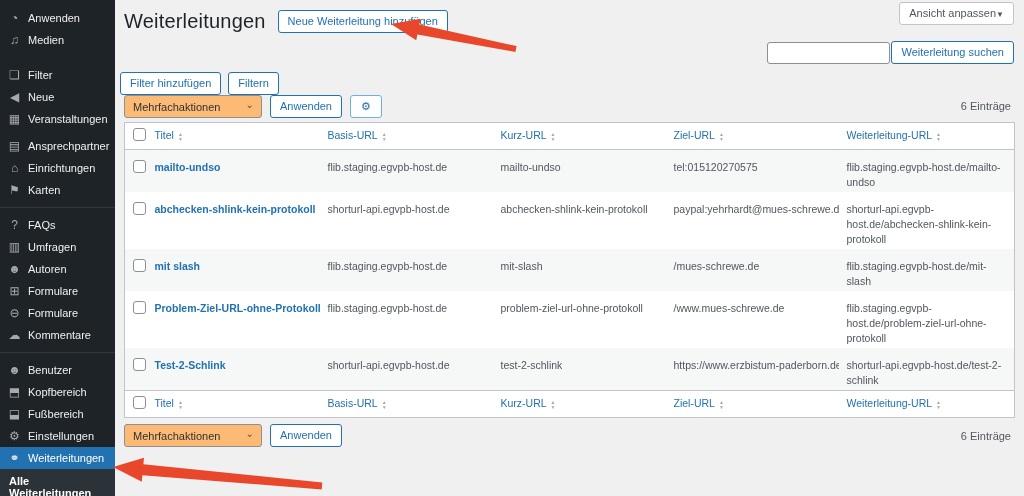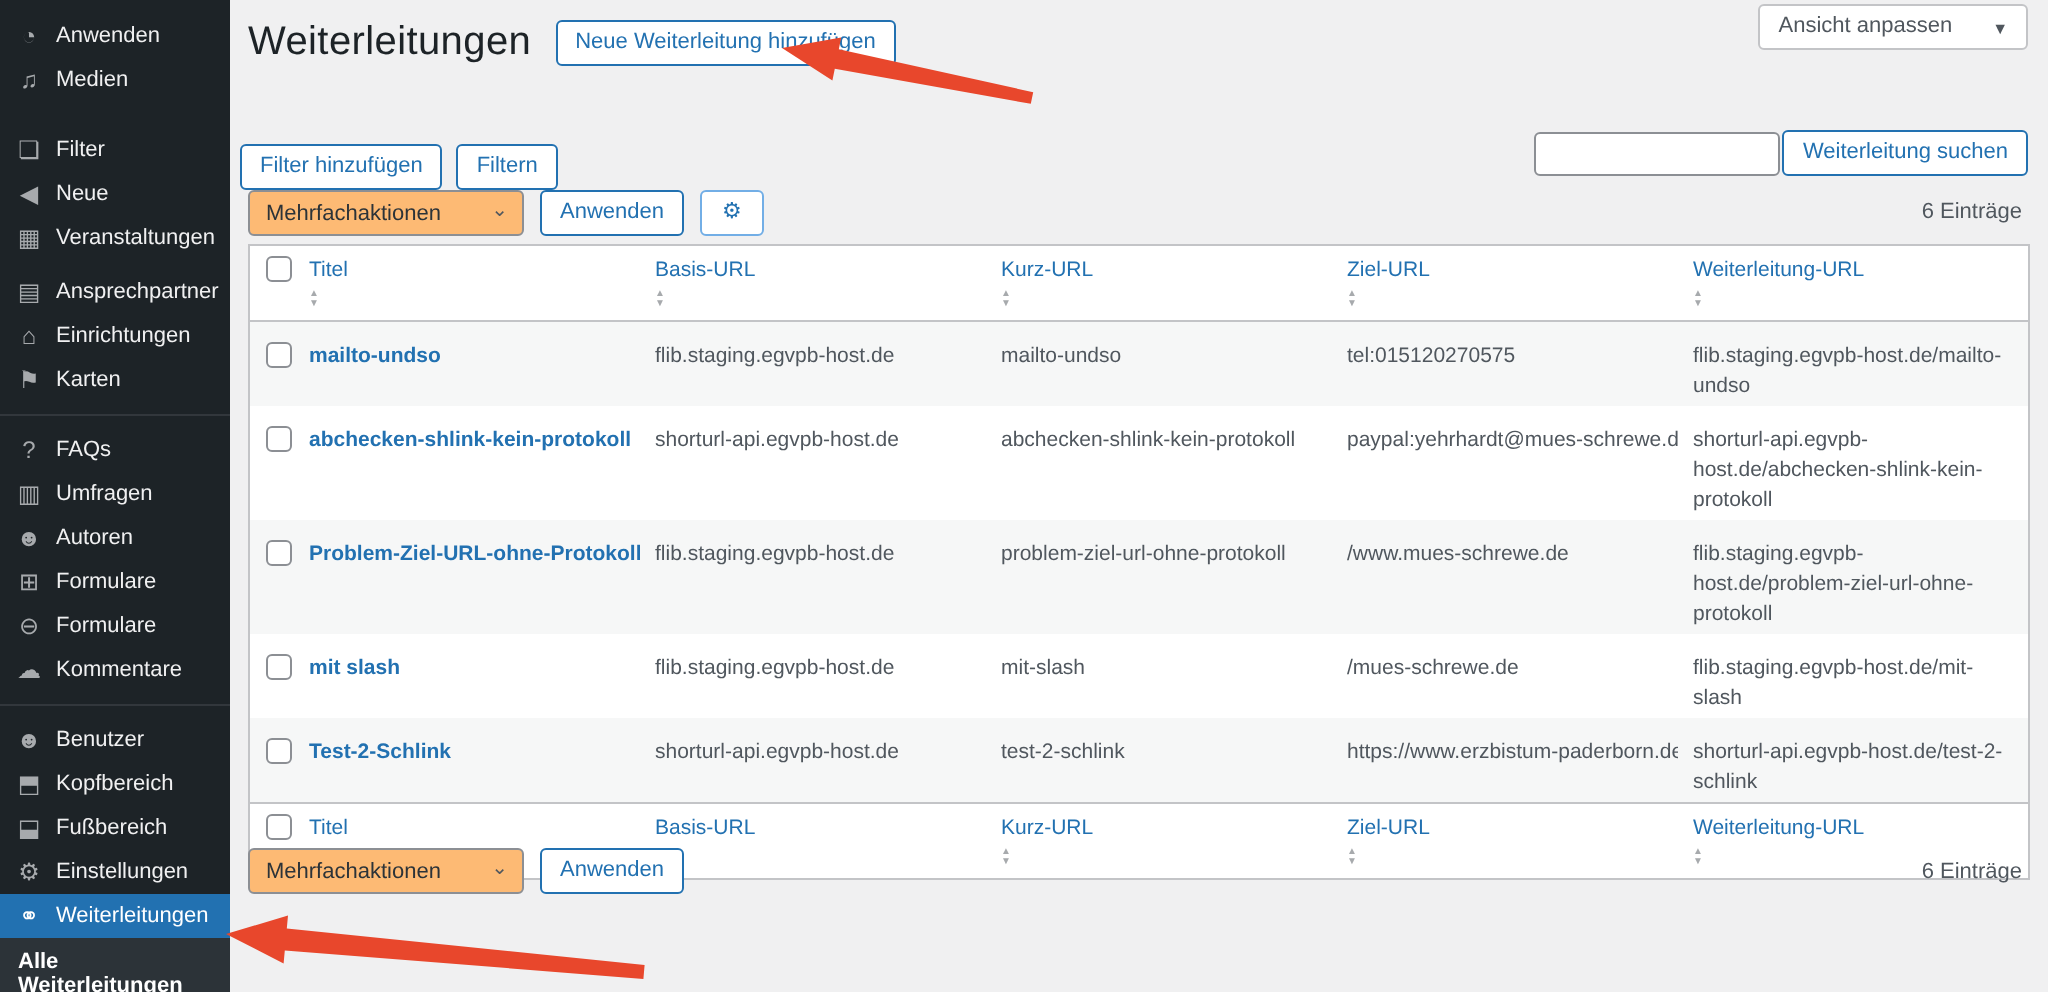--- a/index.html
+++ b/index.html
@@ -31,25 +31,25 @@
   
   #content { position:absolute; left:115px; top:0; right:0; bottom:0; }
   .page-head { position:absolute; left:9px; top:10px; display:flex; align-items:center; gap:12px; }
   h1.title { font-size:20px; font-weight:400; color:#1d2327; letter-spacing:.2px; }
   .btn {
     display:inline-flex; align-items:center; justify-content:center;
     font-family:inherit; font-size:11px; line-height:1;
     border:1px solid #2271b1; color:#2271b1; background:#fff;
     border-radius:3px; padding:5px 9px; cursor:pointer; white-space:nowrap;
   }
-  .btn.gray { border-color:#c3c4c7; color:#50575e; gap:20px;align-items:flex-end; }
+  .btn.gray { border-color:#c3c4c7; color:#50575e; gap:0;align-items:flex-end; }
   .btn.gear-btn { padding:5px 10px; border-color:#72aee6; }
   .view-btn { position:absolute; right:10px; top:2px; }
   .caret { font-size:8px; }
-  .search-row { position:absolute; right:10px; top:41px; display:flex; gap:1px; align-items:flex-end;margin-top:24px; }
+  .search-row { position:absolute; right:10px; top:41px; display:flex; gap:1px; align-items:flex-end; }
   .search-input {
     width:123px; height:22px; border:1px solid #8c8f94; border-radius:3px;
     background:#fff; font-family:inherit; font-size:11px; padding:0 6px; color:#2c3338;
   }
   .filter-row { position:absolute; left:5px; top:72px; display:flex; gap:7px; }
   .bulk-row { display:flex; gap:8px; align-items:center; }
   .bulk-top { position:absolute; left:9px; top:95px; }
   .bulk-bottom { position:absolute; left:9px; top:424px; }
   .select {
     position:relative; width:138px; height:23px; background:#fdba74;
@@ -61,21 +61,21 @@
   .count-top { position:absolute; right:13px; top:100px; }
   .count-bottom { position:absolute; right:13px; top:430px; }
   
   .table-wrap { position:absolute; left:9px; top:122px; right:9px; }
   table { width:100%; border-collapse:collapse; table-layout:fixed; background:#fff;
           border:1px solid #c3c4c7; font-size:10.5px; }
   th, td { text-align:left; vertical-align:top; }
   thead th { border-bottom:1px solid #c3c4c7; }
   tfoot th { border-top:1px solid #c3c4c7; }
   th { padding:6px 8px; font-weight:400; height:24px; }
-  .th-link { display:flex; align-items:flex-start; gap:4px; color:#2271b1; cursor:pointer;flex-direction:column; }
+  .th-link { display:flex; align-items:flex-end; gap:4px; color:#2271b1; cursor:pointer; }
   .sorters { display:flex; flex-direction:column; line-height:4px; font-size:5px; color:#a7aaad; gap:1px; }
   td { padding:10px 8px 2px; line-height:15px; height:42px; color:#50575e; overflow:hidden; }
   tbody tr:nth-of-type(odd) { background:#f6f7f7; }
   .col-cb { width:22px; }
   .col-titel { width:173px; white-space:nowrap; }
   .col-basis { width:173px; white-space:nowrap;margin-left:38px; }
   .col-kurz { width:173px; white-space:nowrap; }
   .col-ziel { width:173px; white-space:nowrap; }
   .col-wl { word-wrap:break-word; overflow-wrap:break-word; }
   .cb {
@@ -273,34 +273,34 @@
             <td class="col-cb"><span class="cb"></span></td>
             <td class="col-titel"><a class="title-link">abchecken-shlink-kein-protokoll</a></td>
             <td class="col-basis">shorturl-api.egvpb-host.de</td>
             <td class="col-kurz">abchecken-shlink-kein-protokoll</td>
             <td class="col-ziel">paypal:yehrhardt@mues-schrewe.de</td>
             <td class="col-wl">shorturl-api.egvpb-host.de/abchecken-shlink-kein-protokoll</td>
           </tr>
 
           <tr>
             <td class="col-cb"><span class="cb"></span></td>
+            <td class="col-titel"><a class="title-link">mit slash</a></td>
+            <td class="col-basis">flib.staging.egvpb-host.de</td>
+            <td class="col-kurz">mit-slash</td>
+            <td class="col-ziel">/mues-schrewe.de</td>
+            <td class="col-wl">flib.staging.egvpb-host.de/mit-slash</td>
+          </tr>
+
+          <tr>
+            <td class="col-cb"><span class="cb"></span></td>
             <td class="col-titel"><a class="title-link">Problem-Ziel-URL-ohne-Protokoll</a></td>
             <td class="col-basis">flib.staging.egvpb-host.de</td>
             <td class="col-kurz">problem-ziel-url-ohne-protokoll</td>
             <td class="col-ziel">/www.mues-schrewe.de</td>
             <td class="col-wl">flib.staging.egvpb-host.de/problem-ziel-url-ohne-protokoll</td>
-          </tr>
-
-          <tr>
-            <td class="col-cb"><span class="cb"></span></td>
-            <td class="col-titel"><a class="title-link">mit slash</a></td>
-            <td class="col-basis">flib.staging.egvpb-host.de</td>
-            <td class="col-kurz">mit-slash</td>
-            <td class="col-ziel">/mues-schrewe.de</td>
-            <td class="col-wl">flib.staging.egvpb-host.de/mit-slash</td>
           </tr>
 
           <tr>
             <td class="col-cb"><span class="cb"></span></td>
             <td class="col-titel"><a class="title-link">Test-2-Schlink</a></td>
             <td class="col-basis">shorturl-api.egvpb-host.de</td>
             <td class="col-kurz">test-2-schlink</td>
             <td class="col-ziel">https://www.erzbistum-paderborn.de/</td>
             <td class="col-wl">shorturl-api.egvpb-host.de/test-2-schlink</td>
           </tr>

